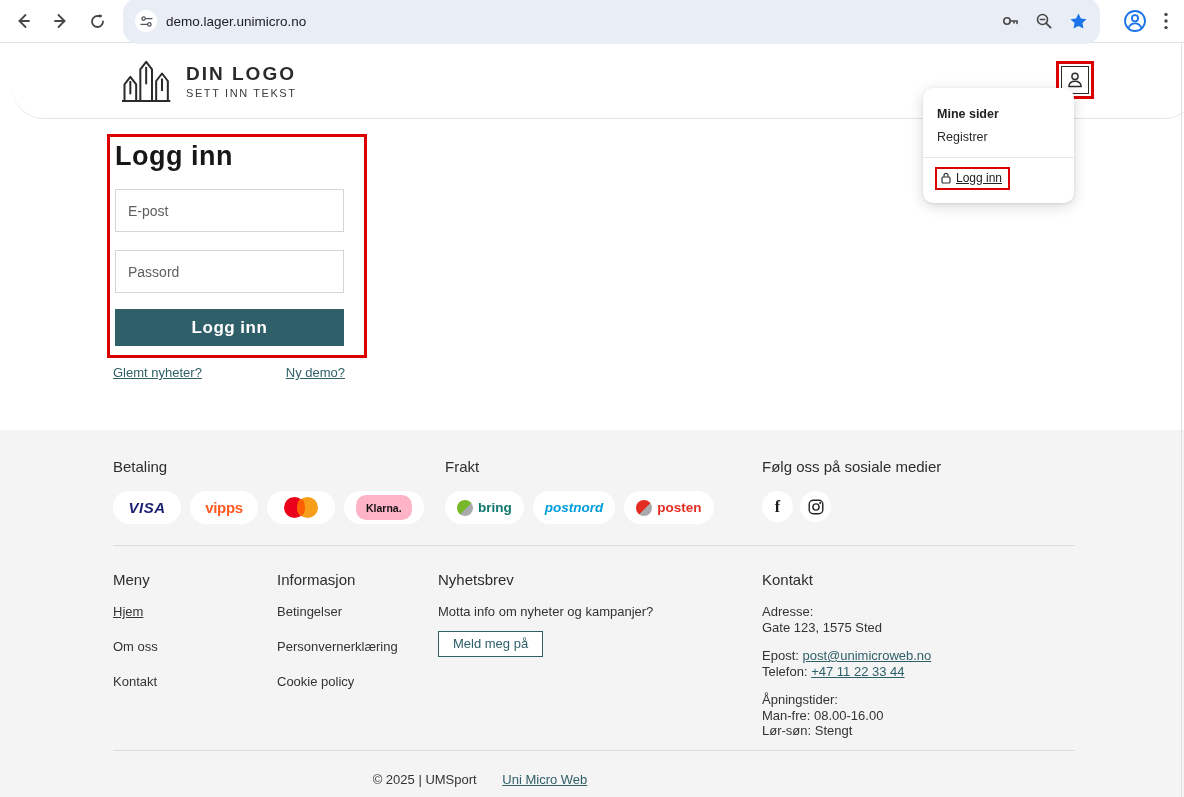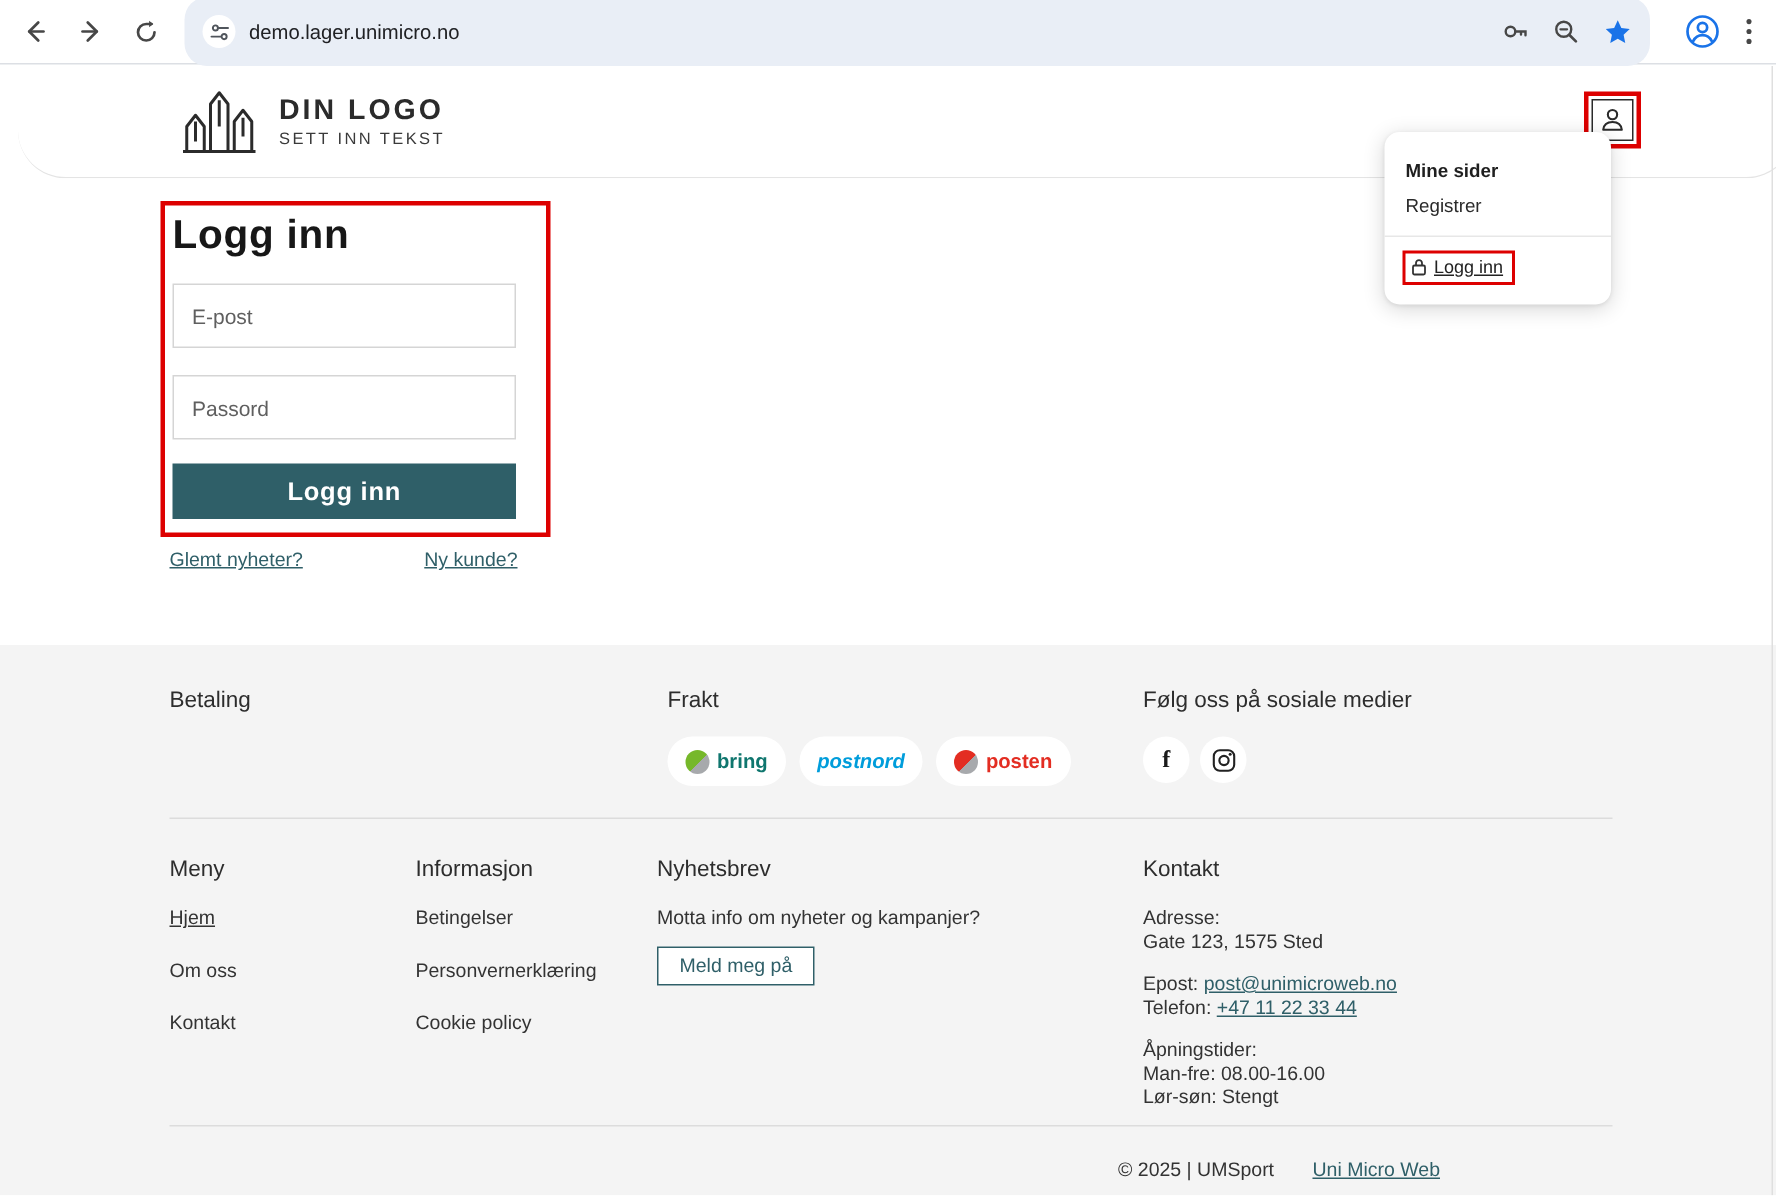--- a/index.html
+++ b/index.html
@@ -98,21 +98,21 @@
   .f-item { margin-top:14px; margin-bottom:20px; cursor:pointer; }
   .f-item.plain { cursor:pointer; }
   .news-text { margin-top:14px; font-size:13px; }
   .news-btn { margin-top:12px; background:#fff; border:1px solid #2f5f68; color:#2f5f68; font-size:13px;
     padding:4px 14px 5px; cursor:pointer; font-family:"Liberation Sans",sans-serif; }
   .c-line { line-height:15.5px; font-size:13px; }
   .c-gap { height:13px; }
   .c-link { color:#2f5f68; text-decoration:underline; cursor:pointer; }
   .hjem-link { text-decoration:underline; color:#333; }
 
-  .copyright { position:absolute; left:0; top:342px; width:960px; text-align:right; font-size:13px; color:#333; }
+  .copyright { position:absolute; left:0; top:342px; width:960px; text-align:center; font-size:13px; color:#333; }
   .copyright .credit { margin-left:22px; }
 
   .right-edge { position:absolute; top:44px; right:2px; width:1px; height:753px; background:#dfdfdf; }
   svg { display:block; }
 </style>
 </head>
 <body>
 
 <div id="page">
 
@@ -229,30 +229,50 @@
   </div>
 
   <div class="main">
     <div class="login-annot"></div>
     <div class="login-title">Logg inn</div>
     <input class="login-input inp-pass" type="text" placeholder="Passord" style="">
     <input class="login-input inp-email" type="text" placeholder="E-post" style="">
     <button class="login-btn">Logg inn</button>
     <div class="login-links">
       <span class="teal-link">Glemt nyheter?</span>
-      <span class="teal-link">Ny kunde?</span>
+      <span class="teal-link">Ny demo?</span>
     </div>
   </div>
 
   <div class="footer">
 
     <div class="f-heading pay-heading">Betaling</div>
     <div class="f-heading ship-heading">Frakt</div>
     <div class="f-heading soc-heading">Følg oss på sosiale medier</div>
 
+    <div class="badge-row pay-row">
+      <div class="badge">
+        <span class="visa-txt">VISA</span>
+      </div>
+      <div class="badge">
+        <span class="vipps-txt">vipps</span>
+      </div>
+      <div class="badge">
+        <span class="mc">
+          <i class="mc-red"></i>
+            <i class="mc-org"></i>
+            <span class="mc-mid"></span>
+        </span>
+      </div>
+      <div class="badge">
+        <span class="klarna-pill">
+          <span class="klarna-txt">Klarna.</span>
+        </span>
+      </div>
+    </div>
 
     <div class="badge-row ship-row">
       <div class="badge">
         <span class="ball bring-ball"></span>
         <span class="bring-txt">bring</span>
       </div>
       <div class="badge">
         <span class="postnord-txt">postnord</span>
       </div>
       <div class="badge">

